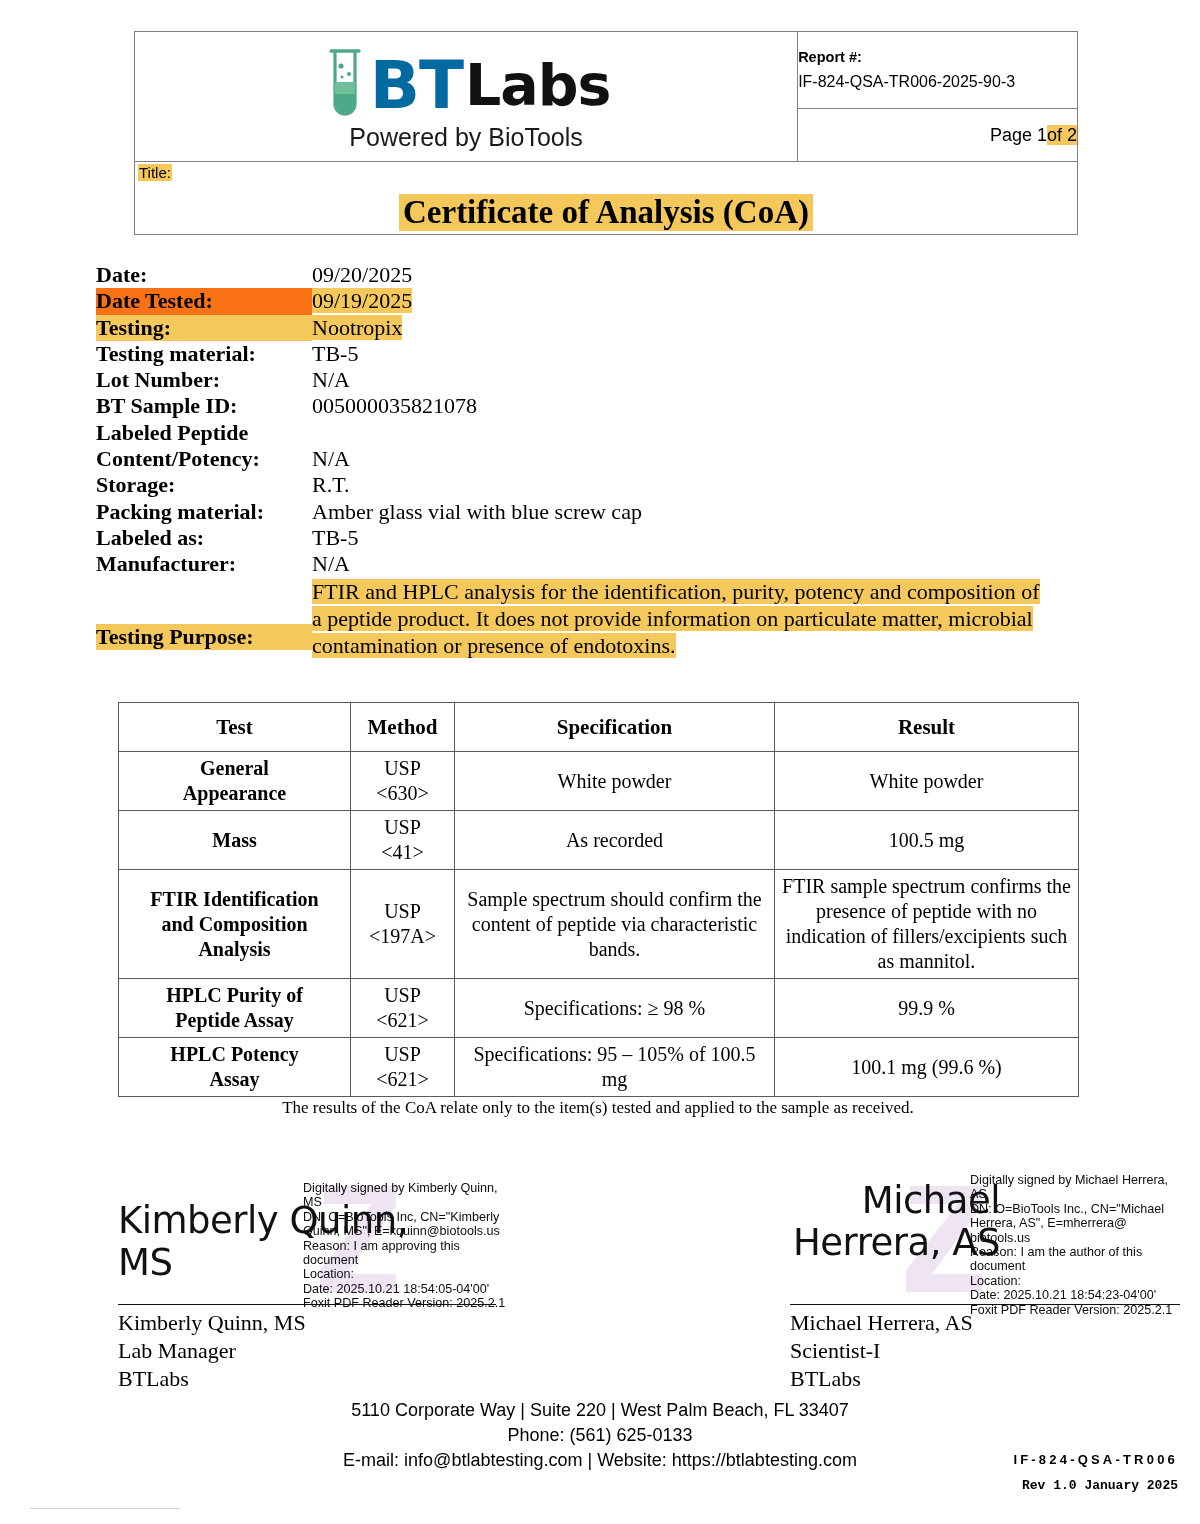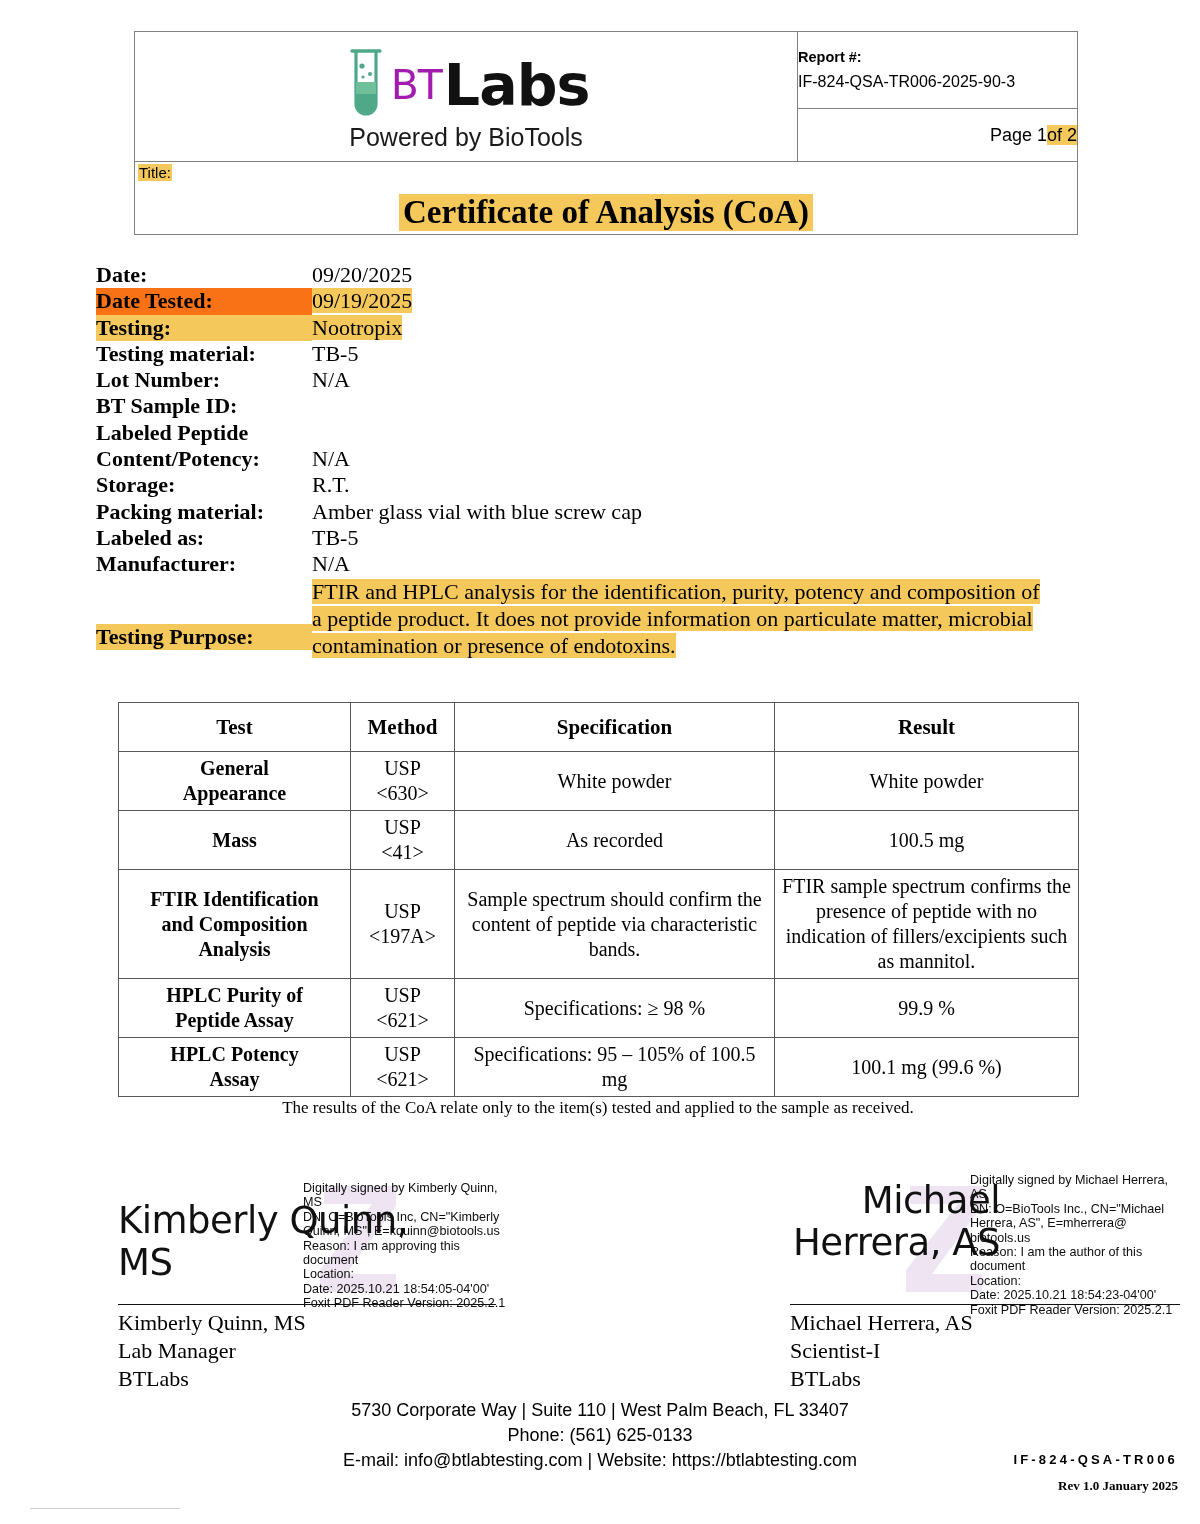--- a/index.html
+++ b/index.html
@@ -49,24 +49,24 @@
   }
   .logo-row {
     display: flex;
     align-items: center;
     justify-content: center;
     gap: 2px;
   }
   .tube-svg { display:block; }
   .logo-bt {
     font-family: "DejaVu Sans", sans-serif;
-    font-weight: normal;
-    font-size: 41px;
+    font-weight: bold;
+    font-size: 66px;
     letter-spacing: -1px;
-    color: #a21caf;
+    color: #0369a1;
     line-height: 1;
   }
   .logo-labs {
     font-family: "DejaVu Sans", sans-serif;
     font-weight: bold;
     font-size: 57px;
     letter-spacing: -1px;
     color: #111111;
     line-height: 1;
   }
@@ -249,21 +249,21 @@
     font-family: "Liberation Sans", sans-serif;
     font-weight: bold;
     font-size: 13px;
     letter-spacing: 3.2px;
   }
   .docrev {
     position: absolute;
     right: 22px;
     top: 1478px;
     text-align: right;
-    font-family: Liberation Serif, serif;
+    font-family: Liberation Mono, monospace;
     font-weight: bold;
     font-size: 13px;
   }
   .edge-line {
     position: absolute;
     left: 30px;
     top: 1508px;
     width: 150px;
     border-top: 1px solid #cfcfcf;
   }
@@ -337,20 +337,21 @@
       <div class="info-value"><span class="vin">TB-5</span></div>
     </div>
 
     <div class="info-row">
       <div class="info-label"><span>Lot Number:</span></div>
       <div class="info-value"><span class="vin">N/A</span></div>
     </div>
 
     <div class="info-row">
       <div class="info-label"><span>BT Sample ID:</span></div>
+      <div class="info-value"><span class="vin">005000035821078</span></div>
     </div>
 
     <div class="info-row">
       <div class="info-label"><span>Labeled Peptide</span></div>
       <div class="info-value"><span class="vin"></span></div>
     </div>
 
     <div class="info-row">
       <div class="info-label"><span>Content/Potency:</span></div>
       <div class="info-value"><span class="vin">N/A</span></div>
@@ -501,21 +502,21 @@
     <div>BTLabs</div>
   </div>
 
   <div class="sig-lines sig-right" style="top:1309px;left:790px;width:400px;">
     <div>Michael Herrera, AS</div>
     <div>Scientist-I</div>
     <div>BTLabs</div>
   </div>
 
   <div class="footer">
-    <div>5730 Corporate Way | Suite 110 | West Palm Beach, FL 33407</div>
+    <div>5110 Corporate Way | Suite 220 | West Palm Beach, FL 33407</div>
     <div>Phone: (561) 625-0133</div>
     <div>E-mail: info@btlabtesting.com | Website: https://btlabtesting.com</div>
   </div>
 
   <div class="doccode">IF-824-QSA-TR006</div>
   <div class="docrev">Rev 1.0 January 2025</div>
   <div class="edge-line"></div>
 
 </div>
 

